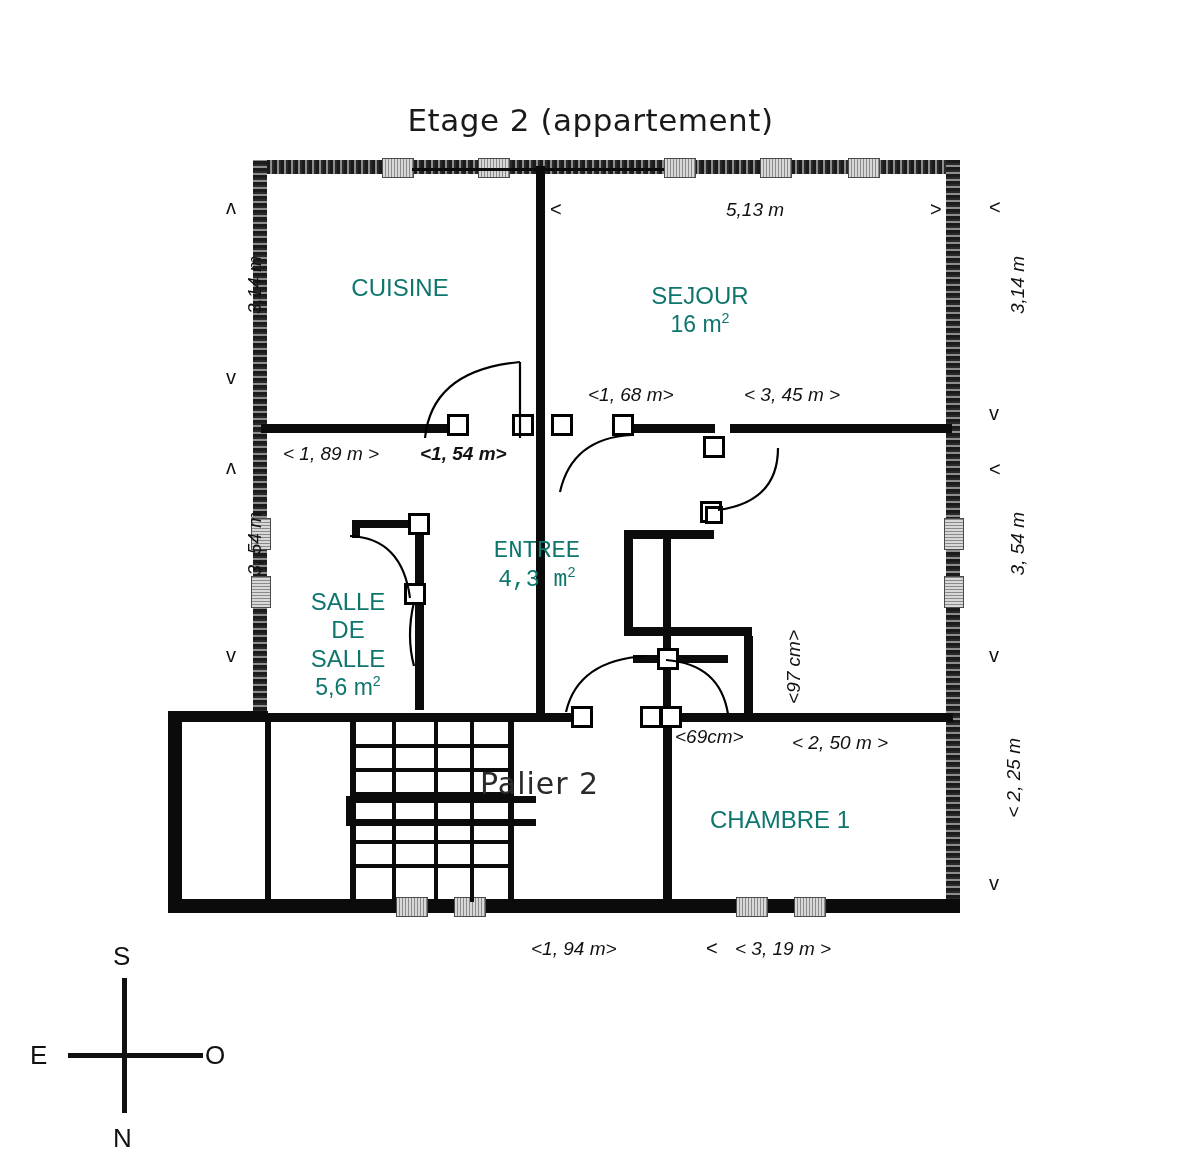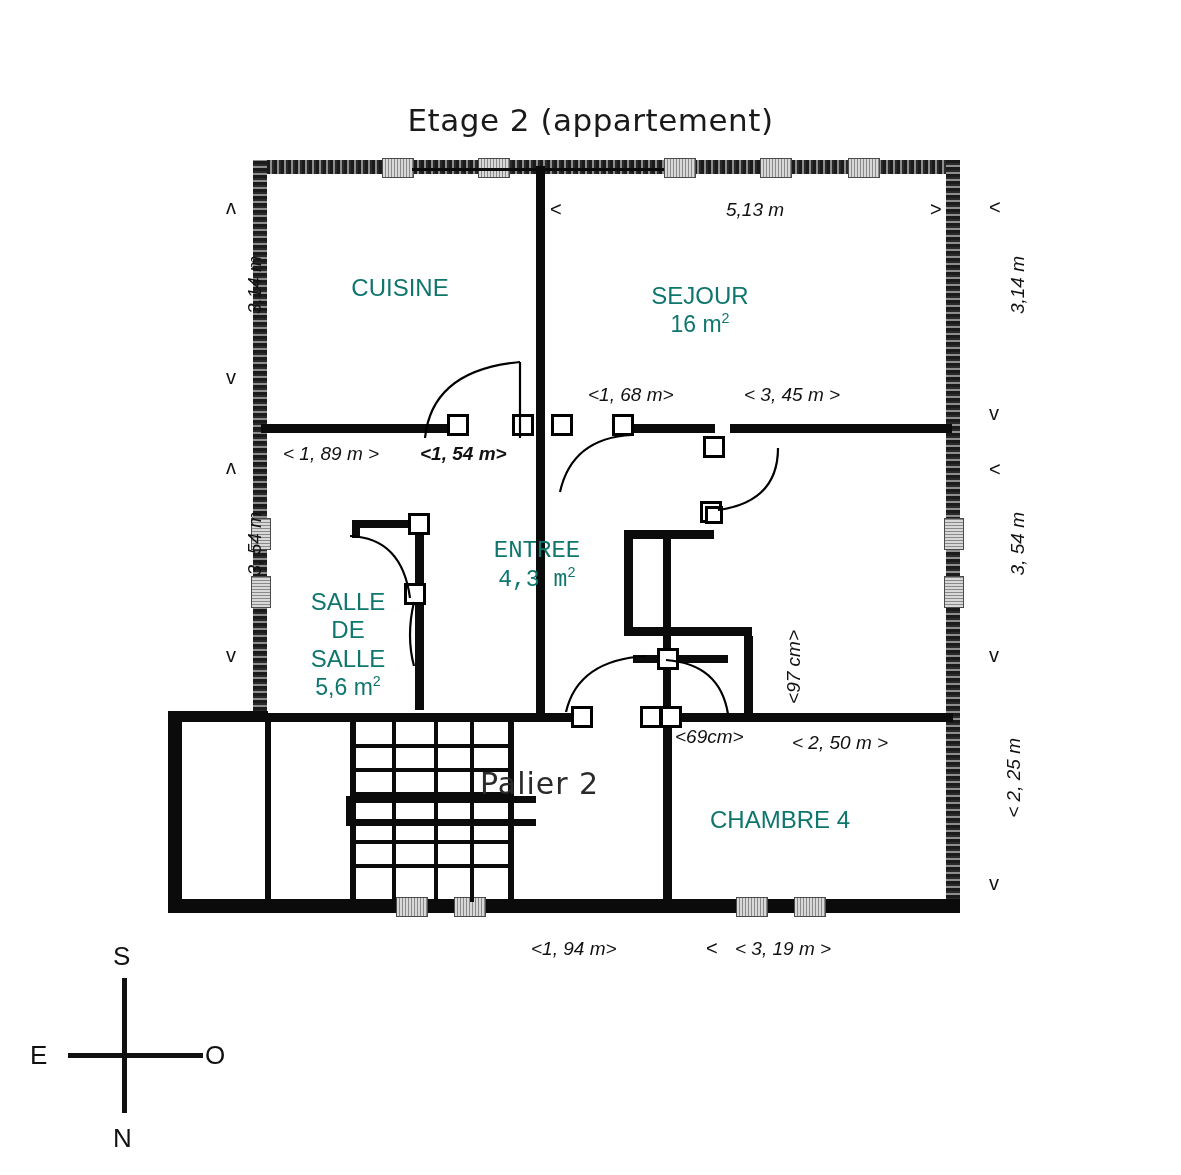--- a/index.html
+++ b/index.html
@@ -259,21 +259,21 @@
     <div>SALLE</div>
     <div>DE</div>
     <div>SALLE</div>
     <div class="area">
       <span>5,6 m</span><sup>2</sup>
     </div>
   </div>
 
 
   <div class="abs room-label" style="left:680px; top:806px; width:200px;">
-    <div>CHAMBRE 4</div>
+    <div>CHAMBRE 1</div>
   </div>
 
   <div class="abs palier" style="left:480px; top:766px;">Palier 2</div>
 
   <div class="abs arrowmark" style="left:550px; top:198px;">&lt;</div>
   <div class="abs dim" style="left:726px; top:199px;">5,13 m</div>
   <div class="abs arrowmark" style="left:930px; top:198px;">&gt;</div>
 
   <div class="abs arrowmark" style="left:226px; top:196px;">ʌ</div>
   <div class="abs dim-v" style="left:244px; top:256px; transform: rotate(-90deg) translate(-100%, 0);">3,14 m</div>

